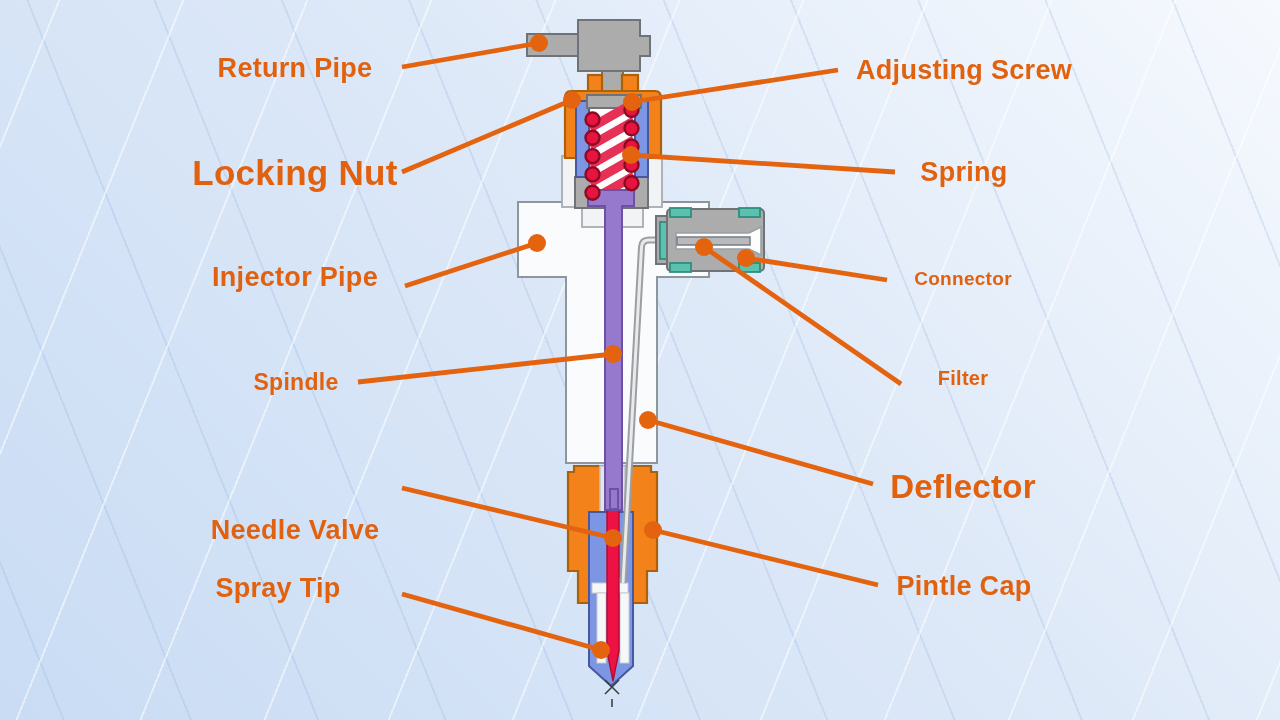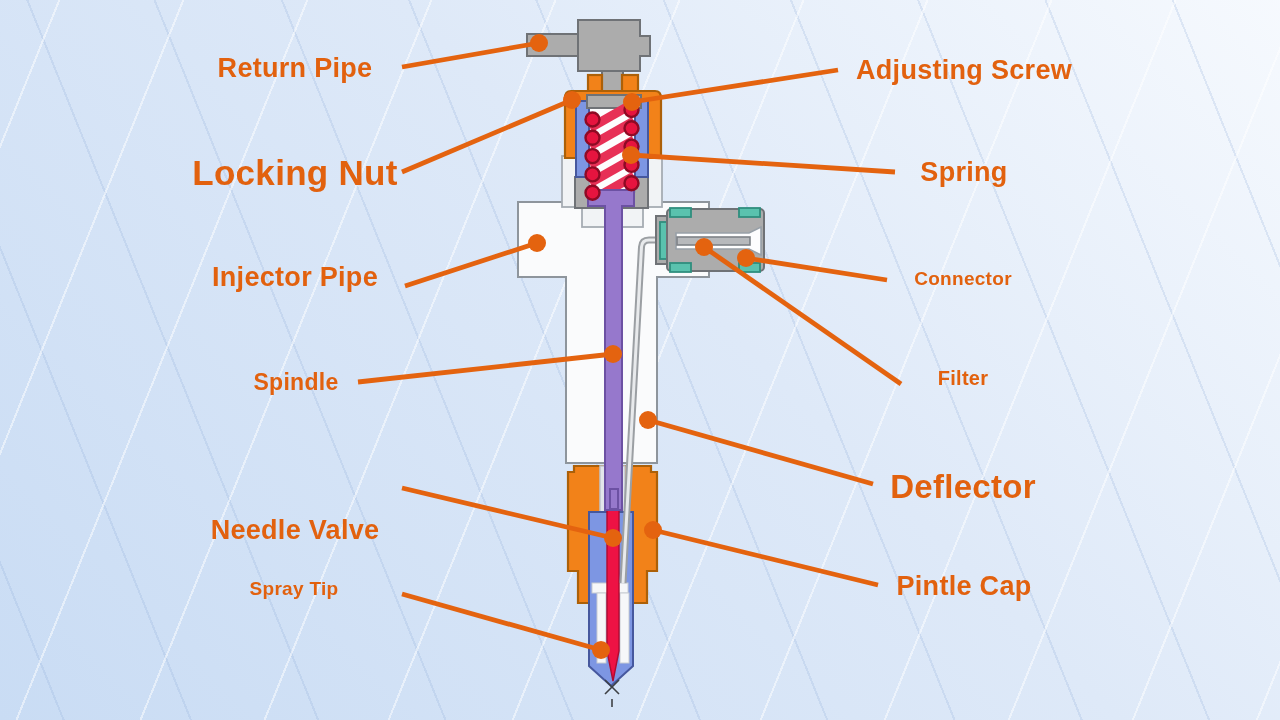--- a/index.html
+++ b/index.html
@@ -152,21 +152,21 @@
         <circle cx="653" cy="530" r="9" class="leader-dot"></circle>
       </g>
   </svg>
 
   <div id="label-layer">
       <div class="part-label" style="left: 295px; top: 68px; font-size: 27px;">Return Pipe</div>
       <div class="part-label" style="left: 295px; top: 172px; font-size: 35px;">Locking Nut</div>
       <div class="part-label" style="left: 295px; top: 277px; font-size: 27px;">Injector Pipe</div>
       <div class="part-label" style="left: 296px; top: 382px; font-size: 23px;">Spindle</div>
       <div class="part-label" style="left: 295px; top: 486px; font-size: 27px; margin-top: 44px;">Needle Valve</div>
-      <div class="part-label" style="left: 294px; top: 588px; font-size: 19px;">Spray Tip</div>
+      <div class="part-label" style="left: 278px; top: 588px; font-size: 27px;">Spray Tip</div>
       <div class="part-label" style="left: 964px; top: 70px; font-size: 27px;">Adjusting Screw</div>
       <div class="part-label" style="left: 964px; top: 172px; font-size: 27px;">Spring</div>
       <div class="part-label" style="left: 963px; top: 278px; font-size: 19px;">Connector</div>
       <div class="part-label" style="left: 963px; top: 378px; font-size: 20px;">Filter</div>
       <div class="part-label" style="left: 963px; top: 486px; font-size: 33px; text-align: center;">Deflector</div>
       <div class="part-label" style="left: 964px; top: 586px; font-size: 27px;">Pintle Cap</div>
     </div>
 </div>
 
 </body></html>

